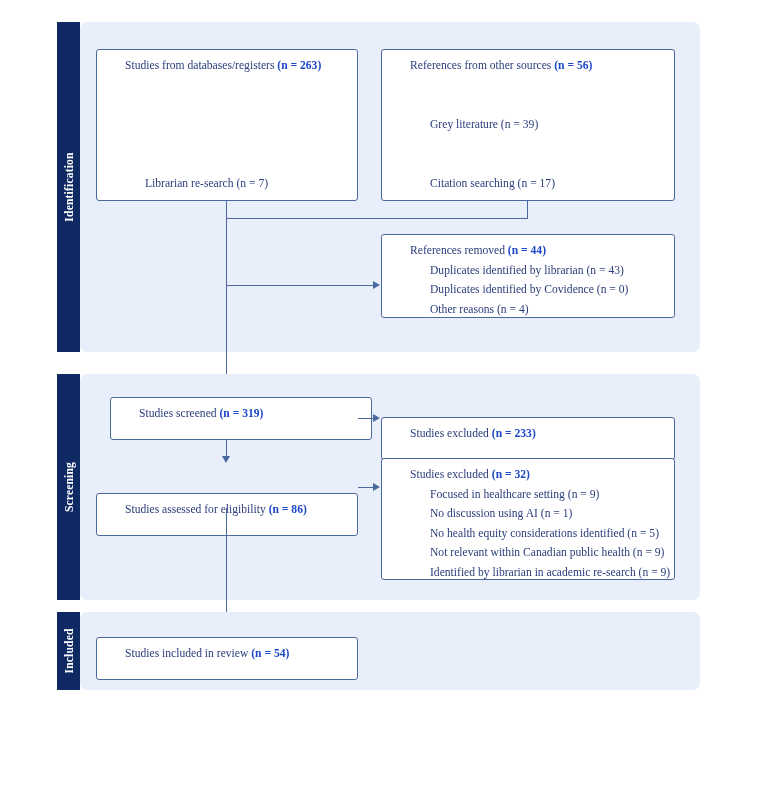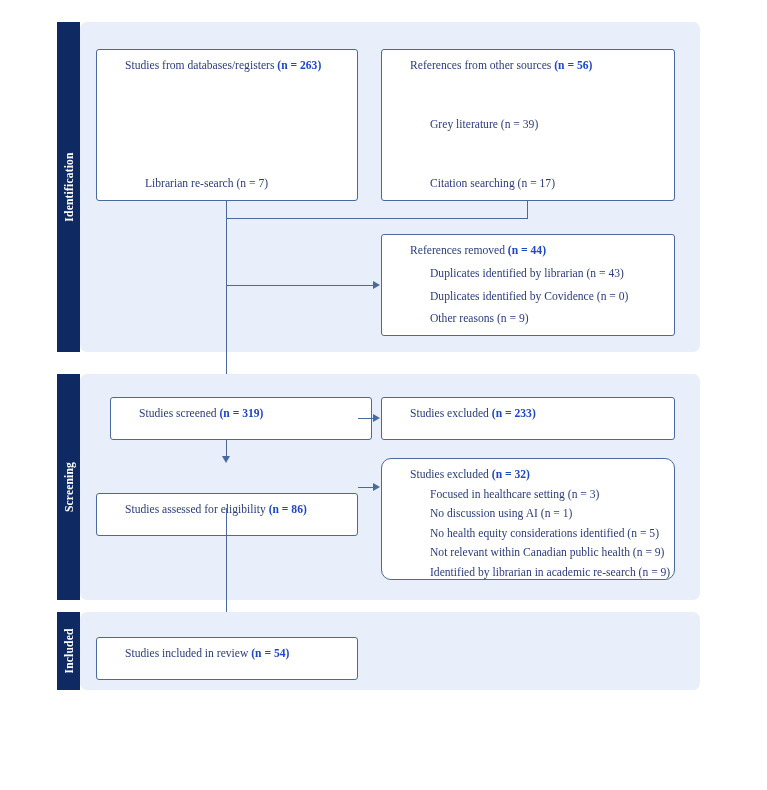--- a/index.html
+++ b/index.html
@@ -135,32 +135,32 @@
       <span>References from other sources </span><b>(n = 56)</b>
     </div>
     <div class="pline sub">
       <span>Grey literature (n = 39)</span>
     </div>
     <div class="pline sub">
       <span>Citation searching (n = 17)</span>
     </div>
   </div>
 
-  <div class="pbox" style="left:381px; top:234px; width:294px; height:102px;">
+  <div class="pbox" style="left:381px; top:234px; width:294px; height:84px;">
     <div class="pline">
       <span>References removed </span><b>(n = 44)</b>
     </div>
     <div class="pline sub">
       <span>Duplicates identified by librarian (n = 43)</span>
     </div>
     <div class="pline sub">
       <span>Duplicates identified by Covidence (n = 0)</span>
     </div>
     <div class="pline sub">
-      <span>Other reasons (n = 9)</span>
+      <span>Other reasons (n = 4)</span>
     </div>
   </div>
 
   <div class="vline" style="left:226px; top:201px; height:18px;"></div>
   <div class="vline" style="left:527px; top:201px; height:18px;"></div>
   <div class="hline" style="left:226px; top:218px; width:302px;"></div>
   <div class="vline" style="left:226px; top:218px; height:170px;"></div>
   <div class="hline" style="left:226px; top:285px; width:148px;"></div>
   <div class="arrow-right" style="left:373px; top:281px;"></div>
   <div class="arrow-down" style="left:222px; top:387px;"></div>
@@ -171,38 +171,38 @@
       <span class="stage-bar-label">Screening</span>
     </div>
   </div>
 
   <div class="pbox" style="left:96px; top:397px; width:262px; height:43px;margin-left:14px;">
     <div class="pline">
       <span>Studies screened </span><b>(n = 319)</b>
     </div>
   </div>
 
-  <div class="pbox" style="left:381px; top:397px; width:294px; height:43px;">
+  <div class="pbox" style="left:381px; top:417px; width:294px; height:43px;">
     <div class="pline">
       <span>Studies excluded </span><b>(n = 233)</b>
     </div>
   </div>
 
   <div class="pbox" style="left:96px; top:465px; width:262px; height:43px;margin-top:28px;">
     <div class="pline">
       <span>Studies assessed for eligibility </span><b>(n = 86)</b>
     </div>
   </div>
 
-  <div class="pbox" style="left:381px; top:458px; width:294px; height:122px;border-radius:10px;">
+  <div class="pbox" style="left:381px; top:458px; width:294px; height:122px;">
     <div class="pline">
       <span>Studies excluded </span><b>(n = 32)</b>
     </div>
     <div class="pline sub">
-      <span>Focused in healthcare setting (n = 3)</span>
+      <span>Focused in healthcare setting (n = 9)</span>
     </div>
     <div class="pline sub">
       <span>No discussion using AI (n = 1)</span>
     </div>
     <div class="pline sub">
       <span>No health equity considerations identified (n = 5)</span>
     </div>
     <div class="pline sub">
       <span>Not relevant within Canadian public health (n = 9)</span>
     </div>

